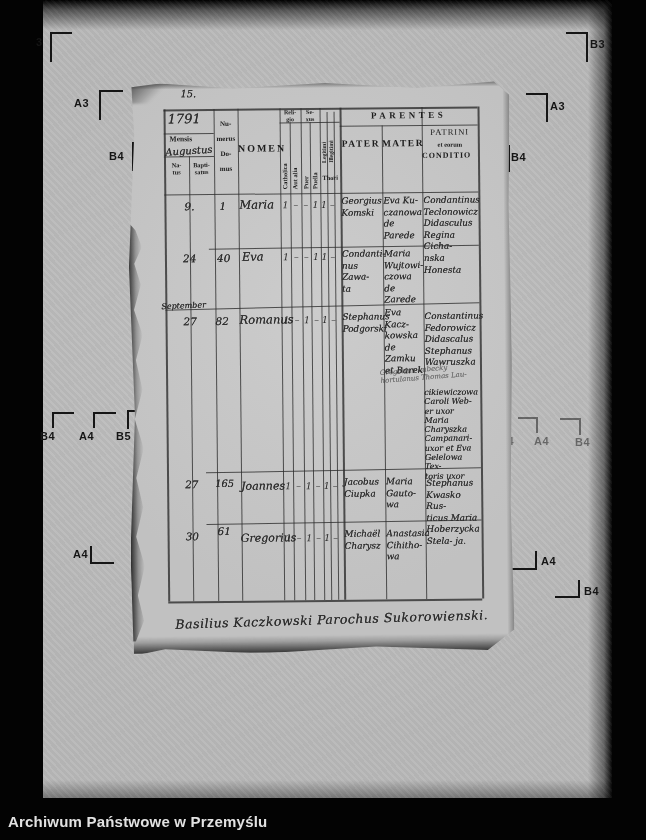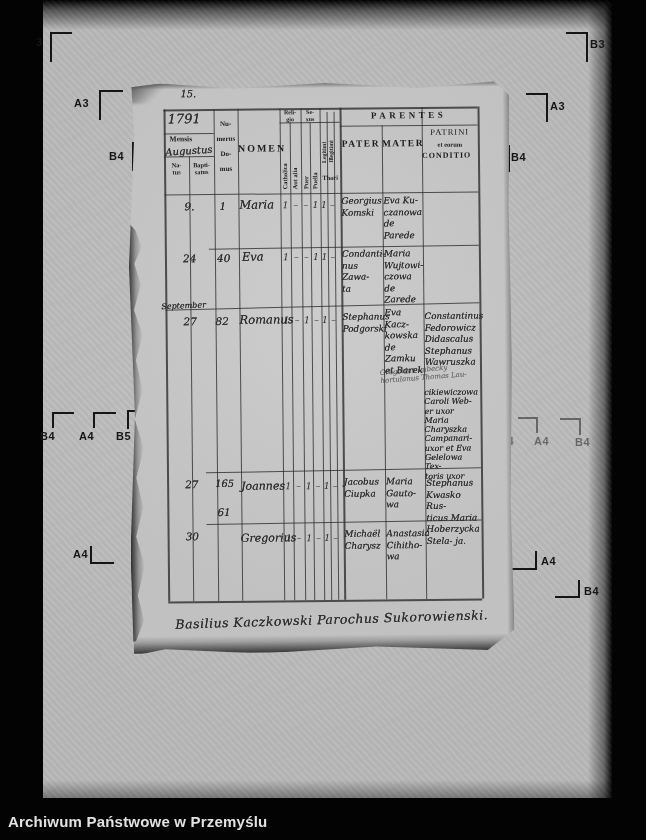--- a/index.html
+++ b/index.html
@@ -179,20 +179,25 @@
     <span class="mk" style="left:164.5px;top:117px">–</span>
     <span class="mk" style="left:174.5px;top:117px">–</span>
     <span class="mk" style="left:184px;top:117px">1</span>
     <span class="mk" style="left:192.5px;top:117px">1</span>
     <span class="mk" style="left:201px;top:117px">–</span>
     <span class="hw cell" style="left:215px;width:41px;top:114px">Georgius
 Komski</span>
     <span class="hw cell" style="left:257px;width:39px;top:114px">Eva Ku-
 czanowa
 de Parede</span>
+    <span class="hw cell" style="left:297px;width:55px;top:114px">Condantinus
+Teclonowicz
+Didasculus
+Regina Cicha-
+nska Honesta</span>
 
     <span class="hw" style="left:56px;top:169px;font-size:10.5px">24</span>
     <span class="hw" style="left:90px;top:169px;font-size:10.5px">40</span>
     <span class="hw" style="left:115px;top:167px;font-size:11.5px">Eva</span>
     <span class="mk" style="left:154px;top:169px">1</span>
     <span class="mk" style="left:164.5px;top:169px">–</span>
     <span class="mk" style="left:174.5px;top:169px">–</span>
     <span class="mk" style="left:184px;top:169px">1</span>
     <span class="mk" style="left:192.5px;top:169px">1</span>
     <span class="mk" style="left:201px;top:169px">–</span>
@@ -250,21 +255,21 @@
     <span class="hw cell" style="left:257px;width:39px;top:395px">Maria
 Gauto-
 wa</span>
     <span class="hw cell" style="left:297px;width:55px;top:397px">Stephanus
 Kwasko Rus-
 ticus Maria
 Hoberzycka
 Stela- ja.</span>
 
     <span class="hw" style="left:56px;top:447px;font-size:10.5px">30</span>
-    <span class="hw" style="left:88px;top:423px;font-size:10.5px">61</span>
+    <span class="hw" style="left:88px;top:442px;font-size:10.5px">61</span>
     <span class="hw" style="left:111px;top:449px;font-size:11px">Gregorius</span>
     <span class="mk" style="left:154px;top:450px">1</span>
     <span class="mk" style="left:164.5px;top:450px">–</span>
     <span class="mk" style="left:174.5px;top:450px">1</span>
     <span class="mk" style="left:184px;top:450px">–</span>
     <span class="mk" style="left:192.5px;top:450px">1</span>
     <span class="mk" style="left:201px;top:450px">–</span>
     <span class="hw cell" style="left:215px;width:44px;top:447px">Michaël
 Charysz</span>
     <span class="hw cell" style="left:257px;width:39px;top:447px">Anastasia

